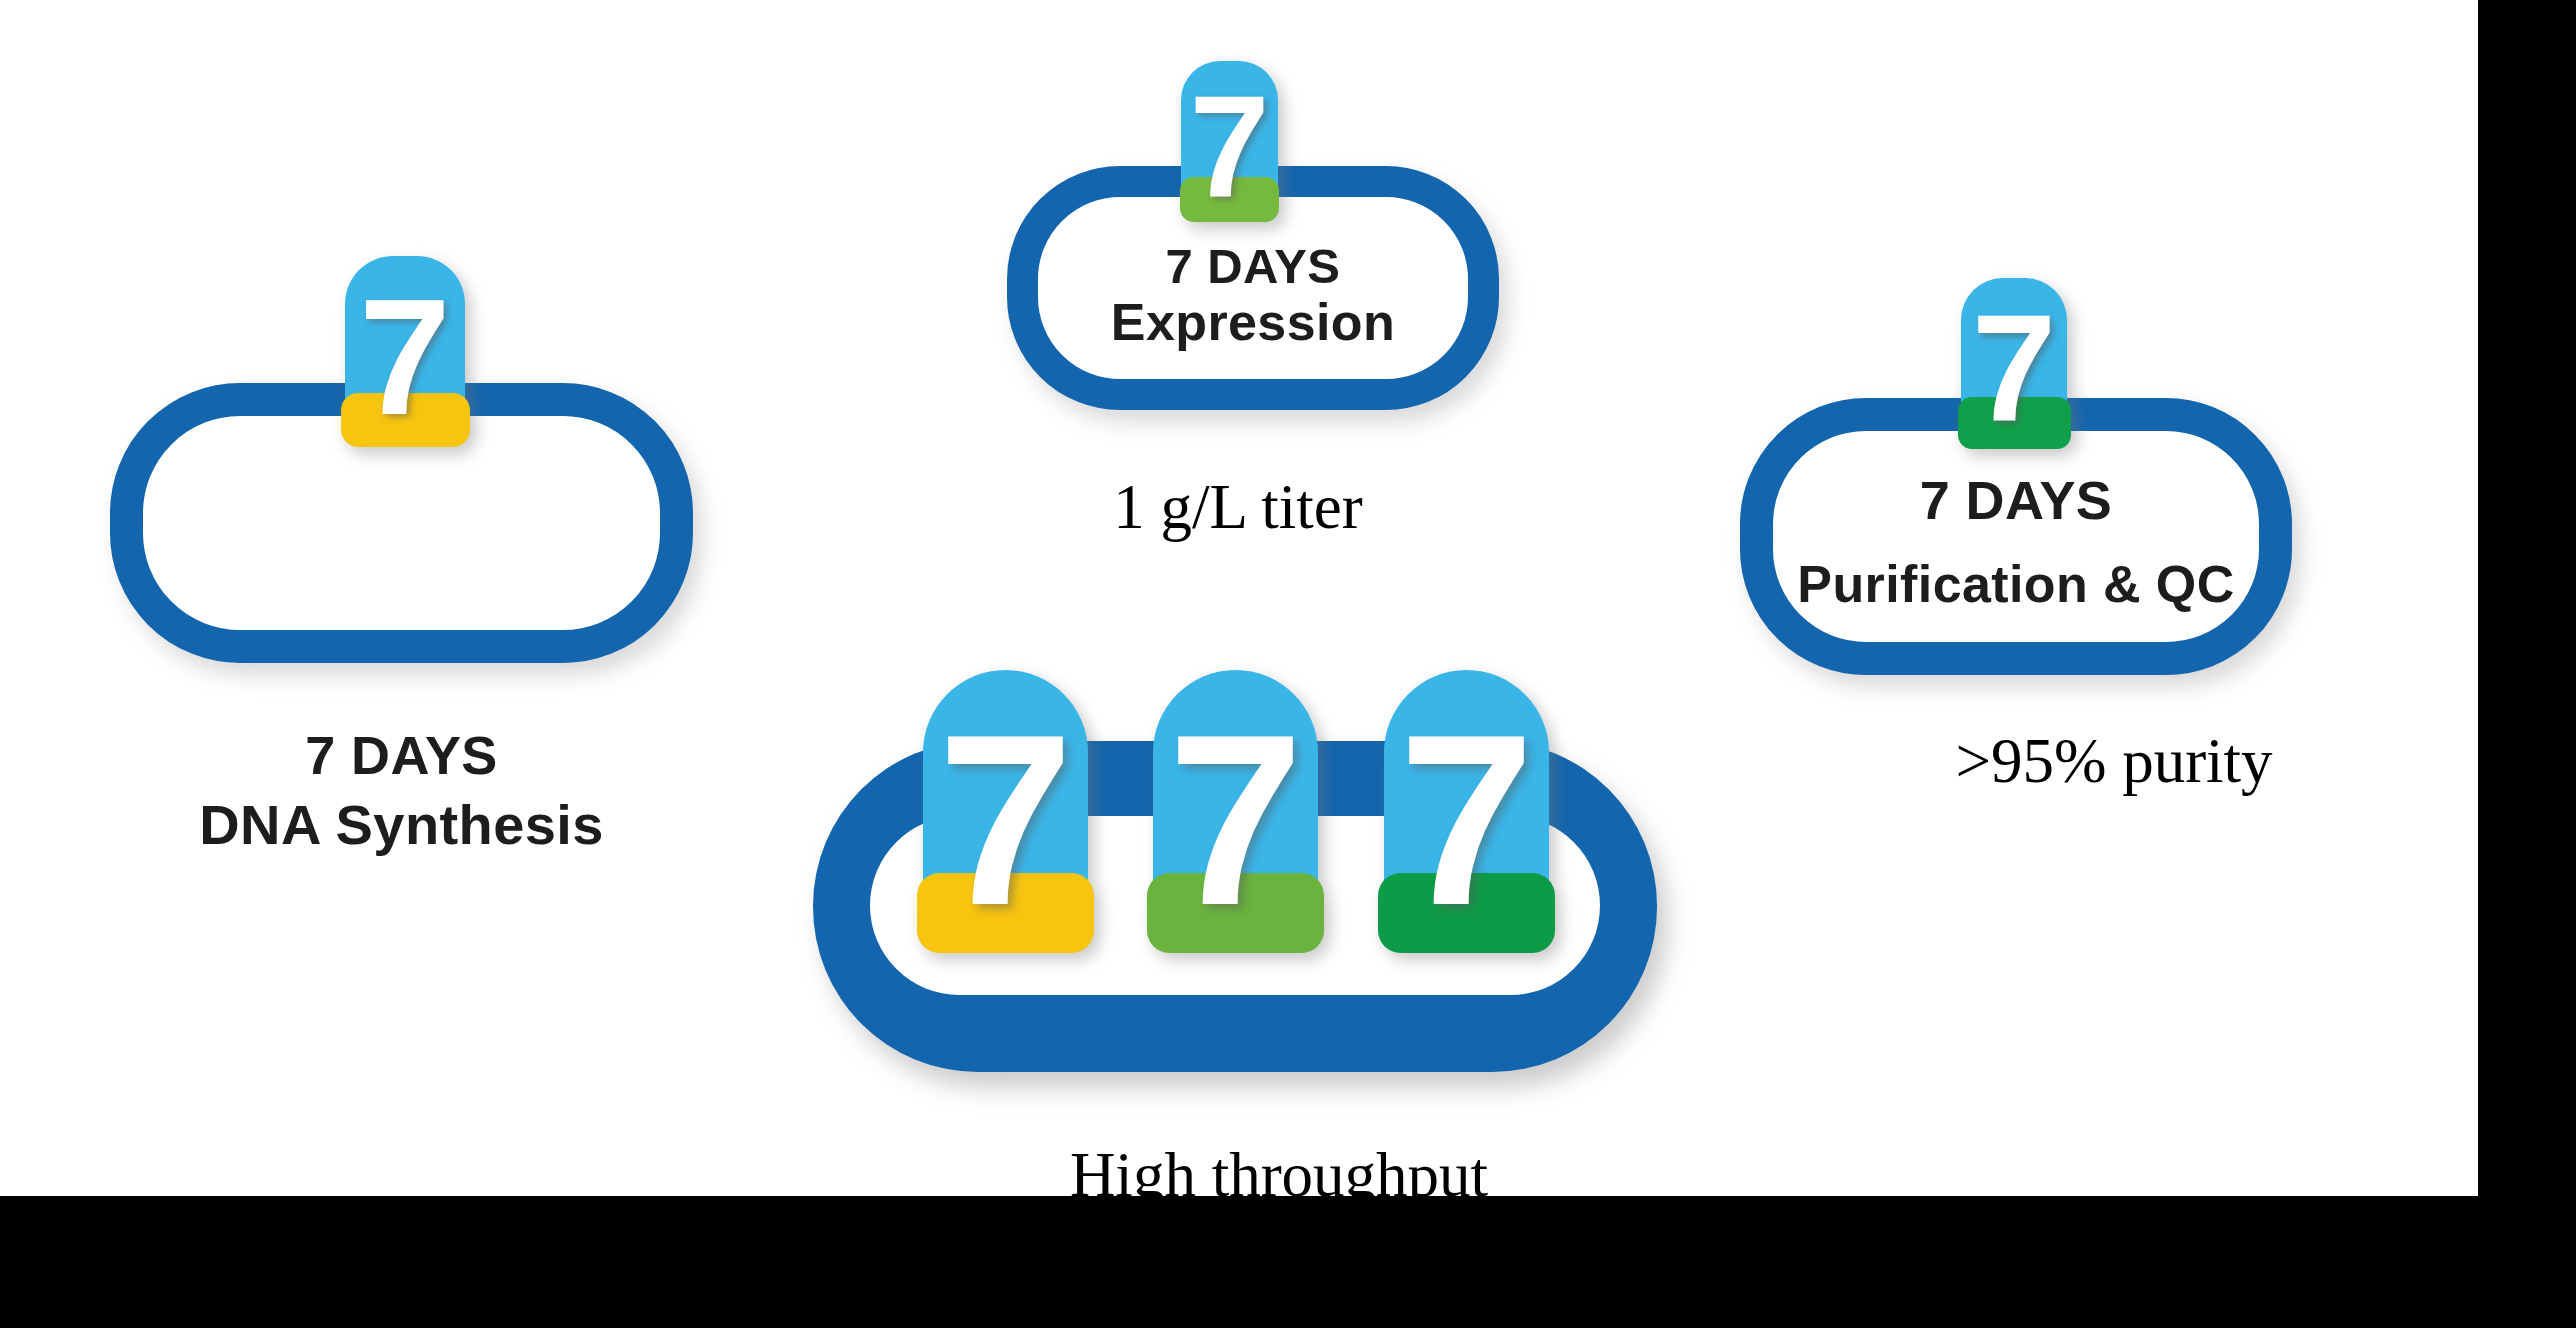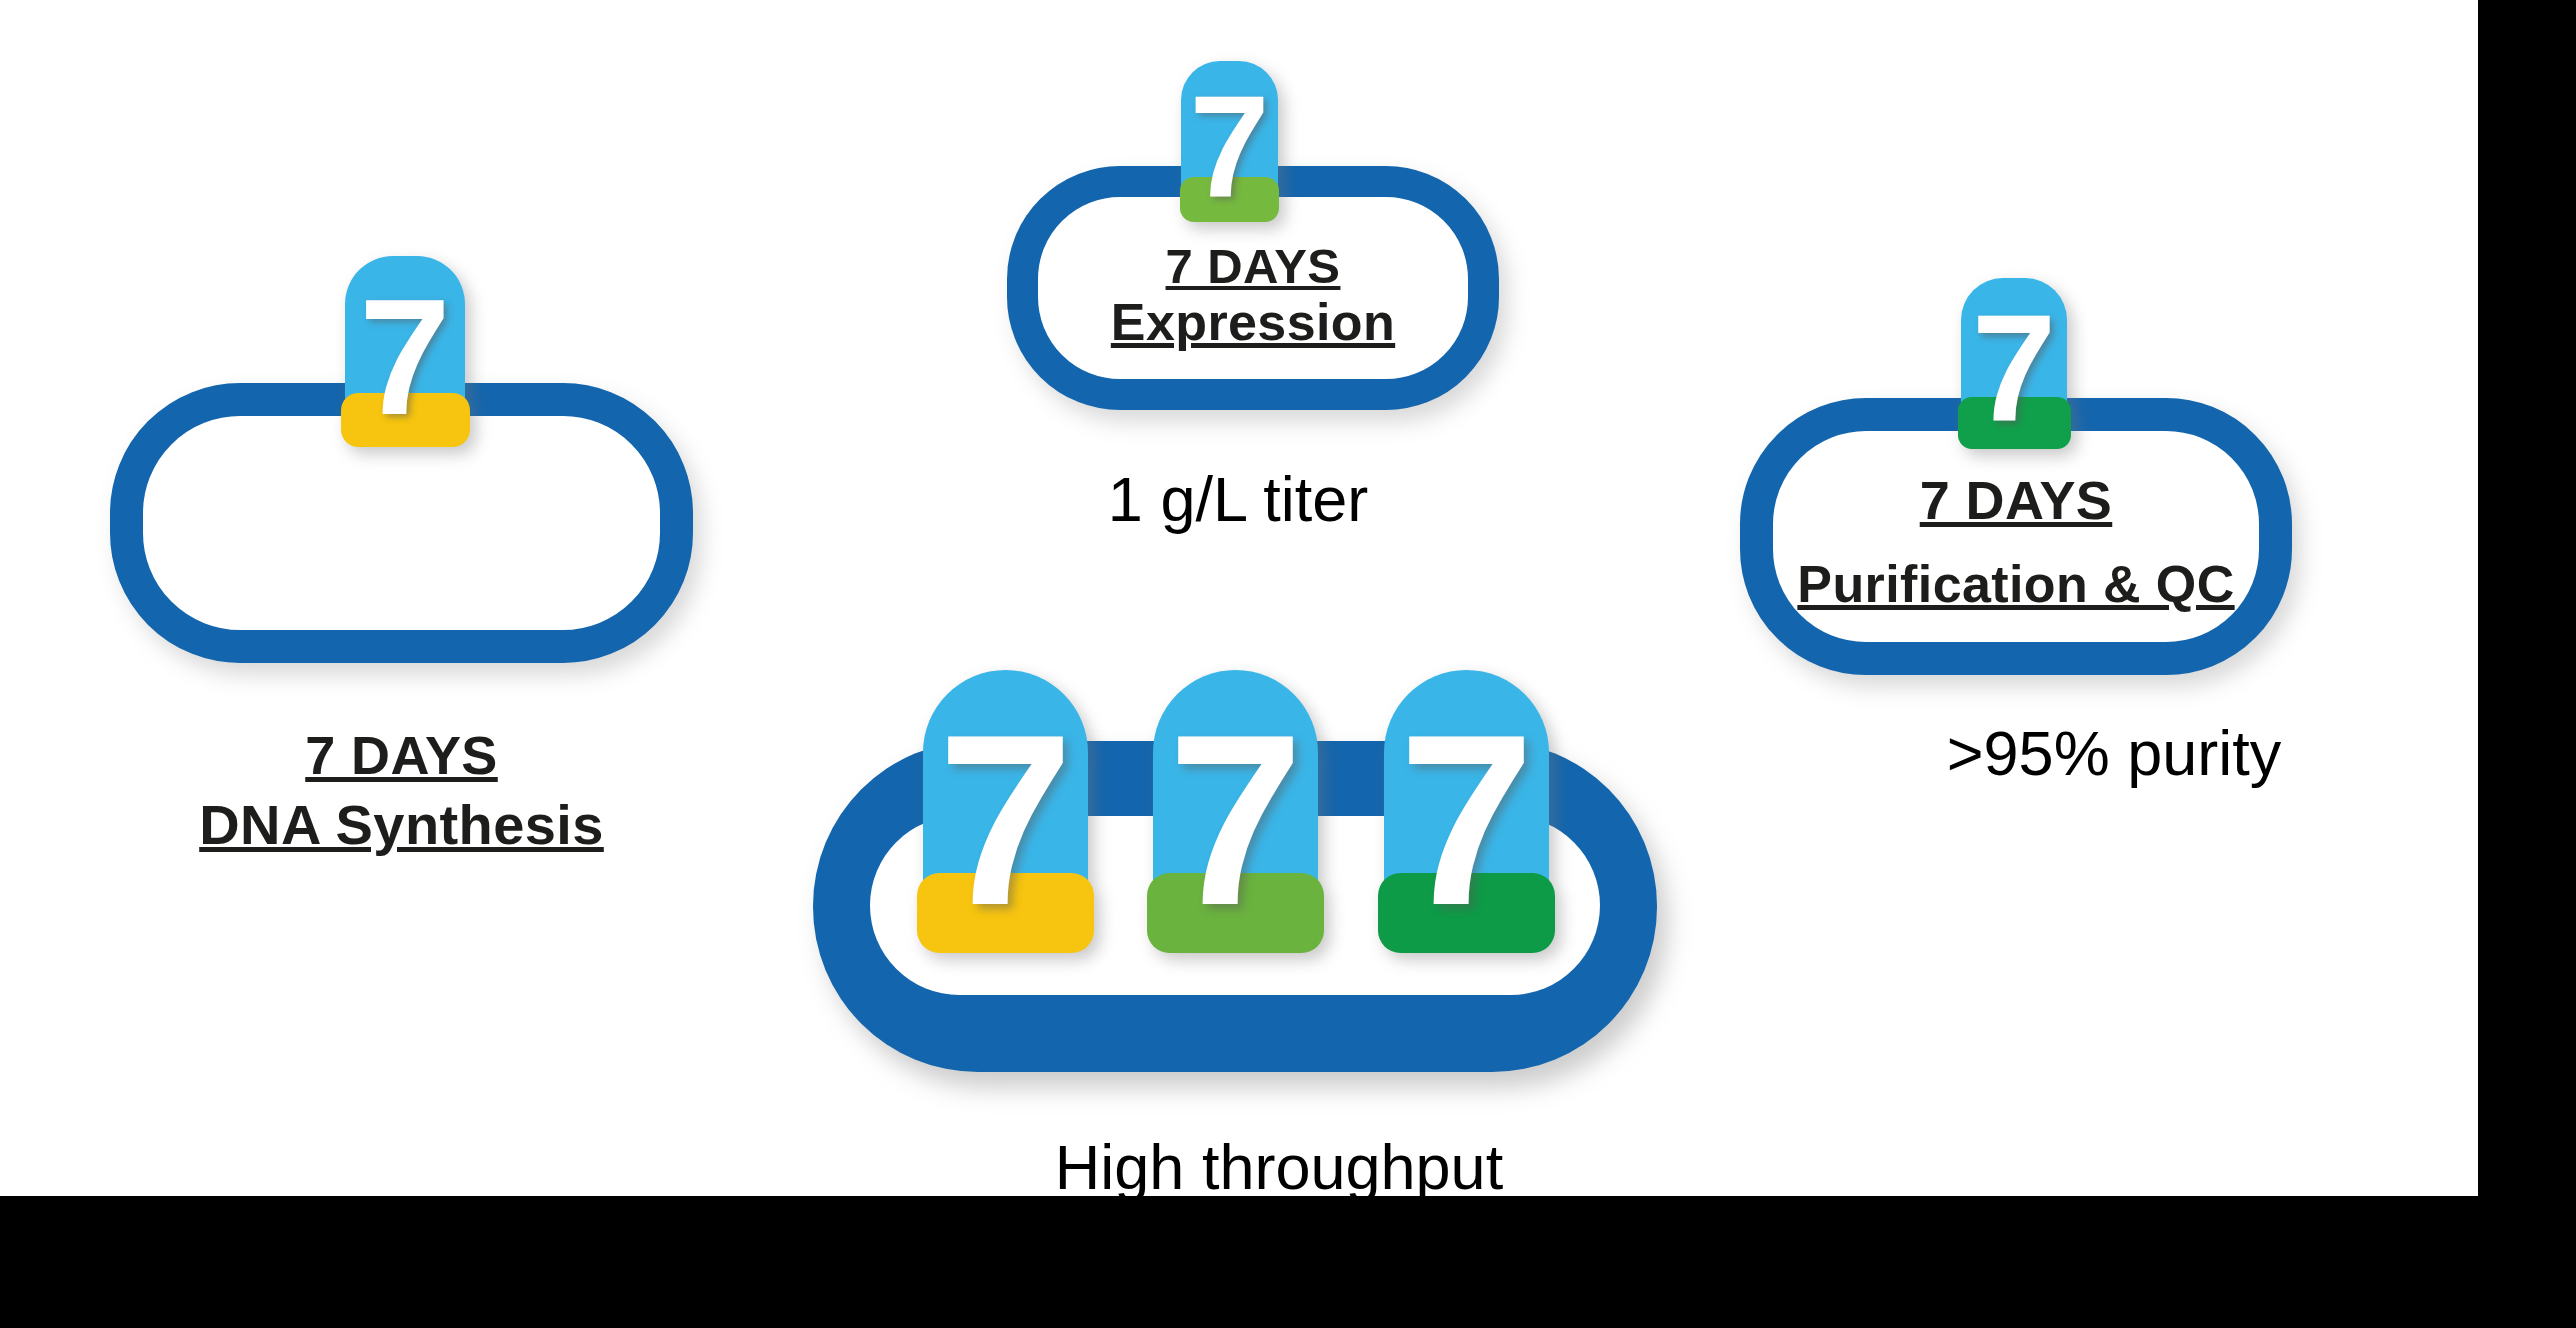--- a/index.html
+++ b/index.html
@@ -8,21 +8,21 @@
     font-family:"Liberation Sans",sans-serif;
   }
   
   .badge{position:absolute;}
   .frame{
     position:absolute;background:#ffffff;border:33px solid #1365ad;border-radius:130px;
     box-sizing:border-box;box-shadow:8.7px 12px 21px rgba(130,130,130,.30);
   }
   .badge-label{
     position:absolute;left:0;width:100%;text-align:center;color:#1d1d1b;
-    font-weight:700;letter-spacing:0.4px;white-space:nowrap;z-index:3;text-decoration:underline;
+    font-weight:700;letter-spacing:0.4px;white-space:nowrap;z-index:3;
   }
   .tab{
     position:absolute;background:#3ab5e8;z-index:4;
     border-radius:48px 48px 22.6px 22.6px;
     filter:drop-shadow(6px 7.8px 7.8px rgba(120,120,120,.40));
   }
   .tab .seg{
     position:absolute;bottom:0;border-radius:17.4px;z-index:1;
   }
   .tab .digit{
@@ -67,21 +67,21 @@
   }
   .badge-thru .tab{width:165px;height:283px;top:0;border-radius:83px 83px 26px 26px;}
   .badge-thru .tab.t1{left:110px;}
   .badge-thru .tab.t2{left:340px;}
   .badge-thru .tab.t3{left:571px;}
   .badge-thru .seg{left:-6px;width:177px;height:80px;border-radius:22.6px;}
   .badge-thru .digit{font-size:244px;text-shadow:5.2px 4.3px 8.7px rgba(90,90,90,.45);}
   
   .note{
     position:absolute;color:#000000;font-size:63px;line-height:1.3;
-    font-family:Liberation Sans, sans-serif;white-space:nowrap;z-index:5;
+    font-family:Liberation Serif, serif;white-space:nowrap;z-index:5;margin-top:8px;
   }
   .note.centered{transform:translateX(-50%);}
   
   .bar{position:absolute;background:#000000;z-index:50;}
   .bar-right{left:2478px;top:0;width:98px;height:1328px;}
   .bar-bottom{left:0;top:1196px;width:2576px;height:132px;}
 </style>
 </head>
 <body>
 

